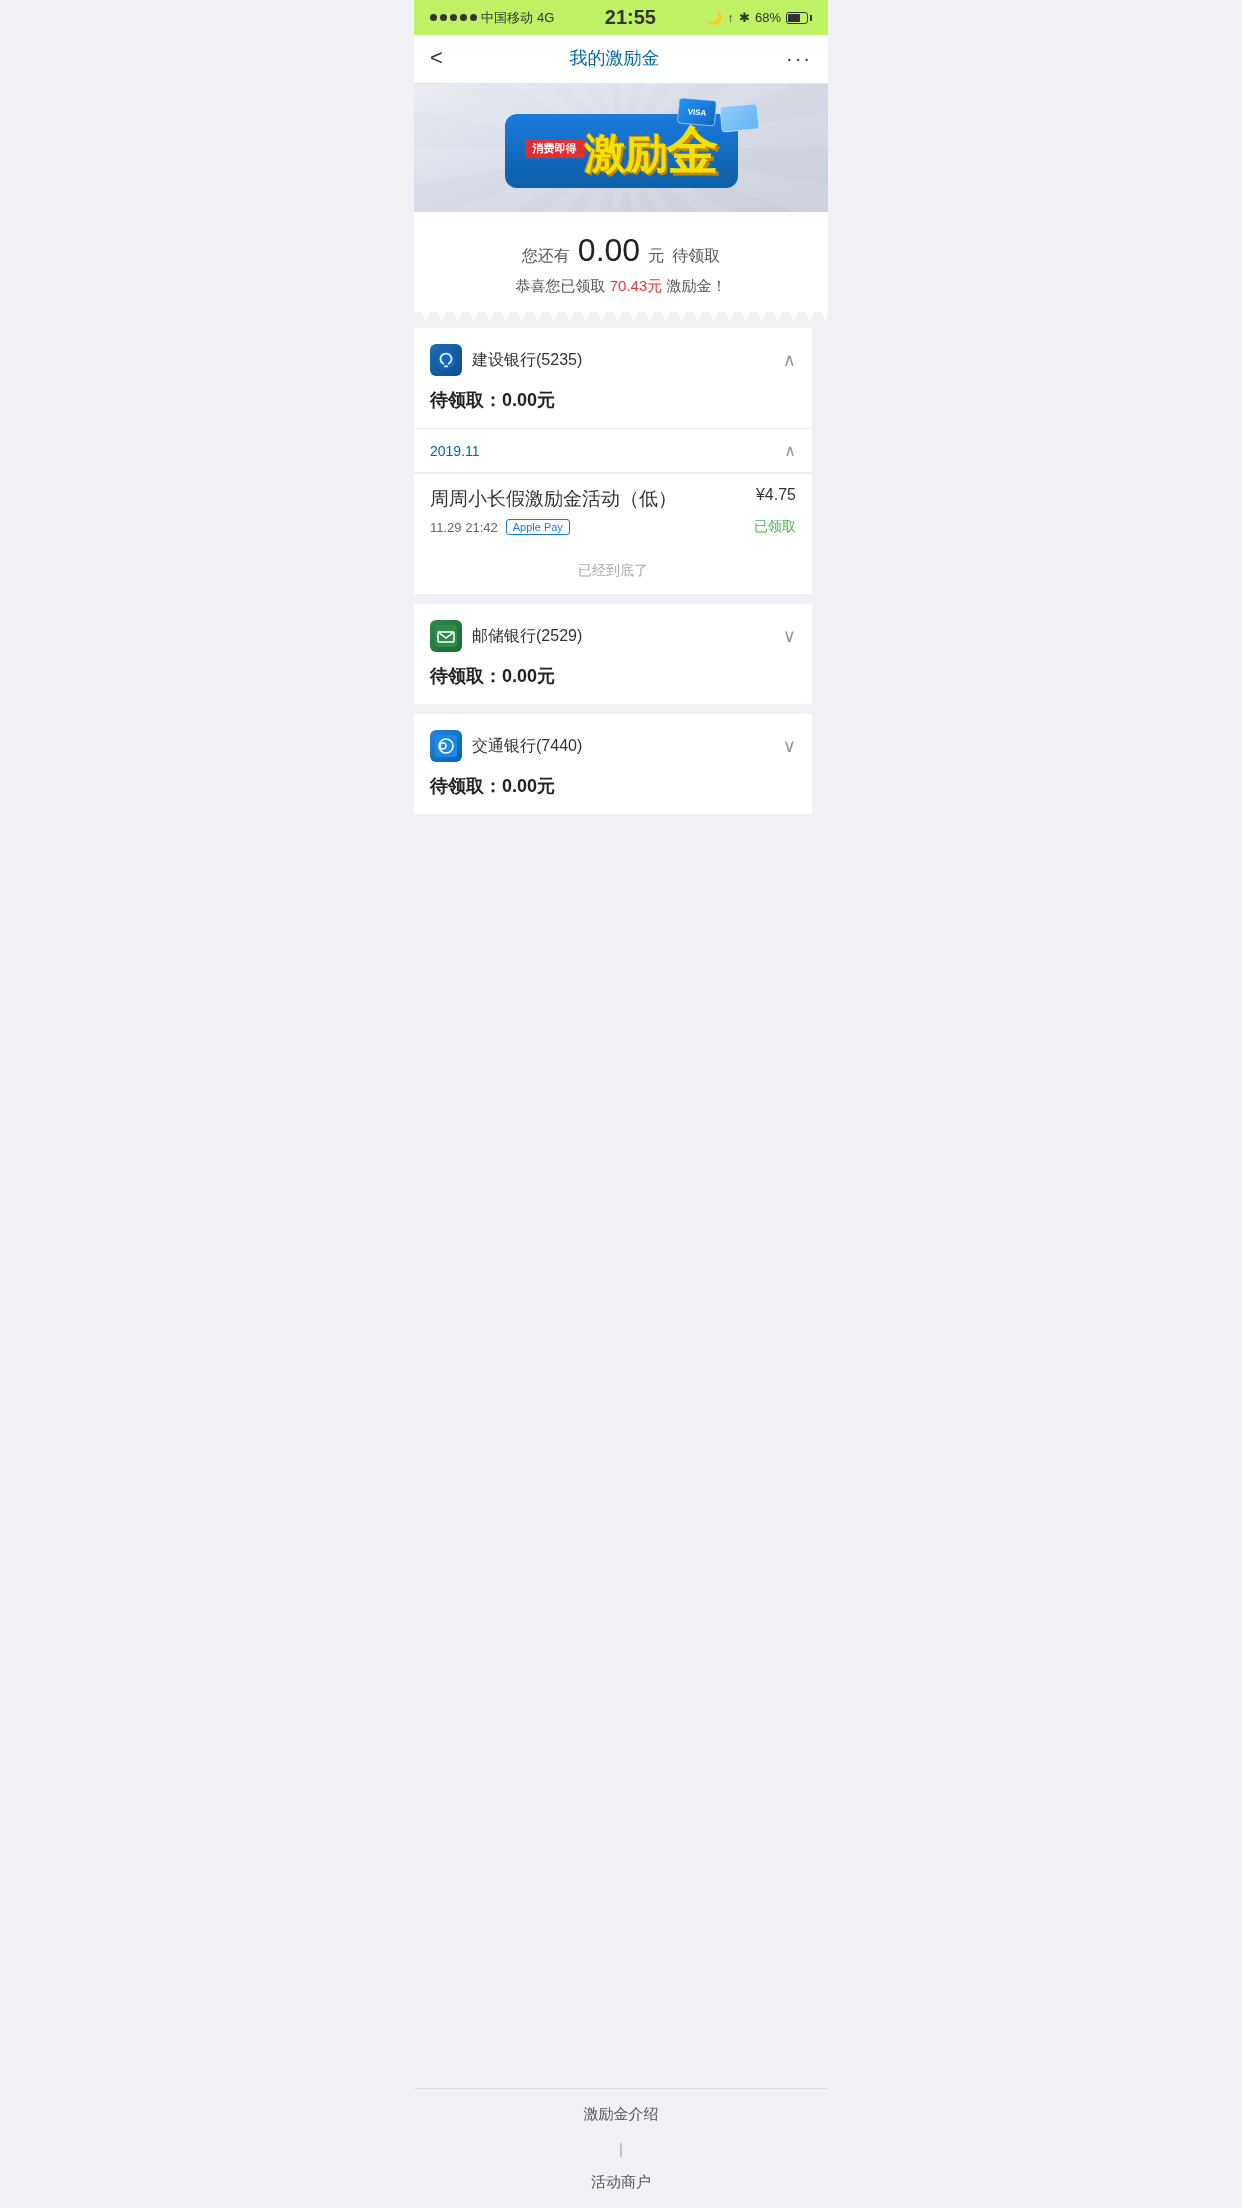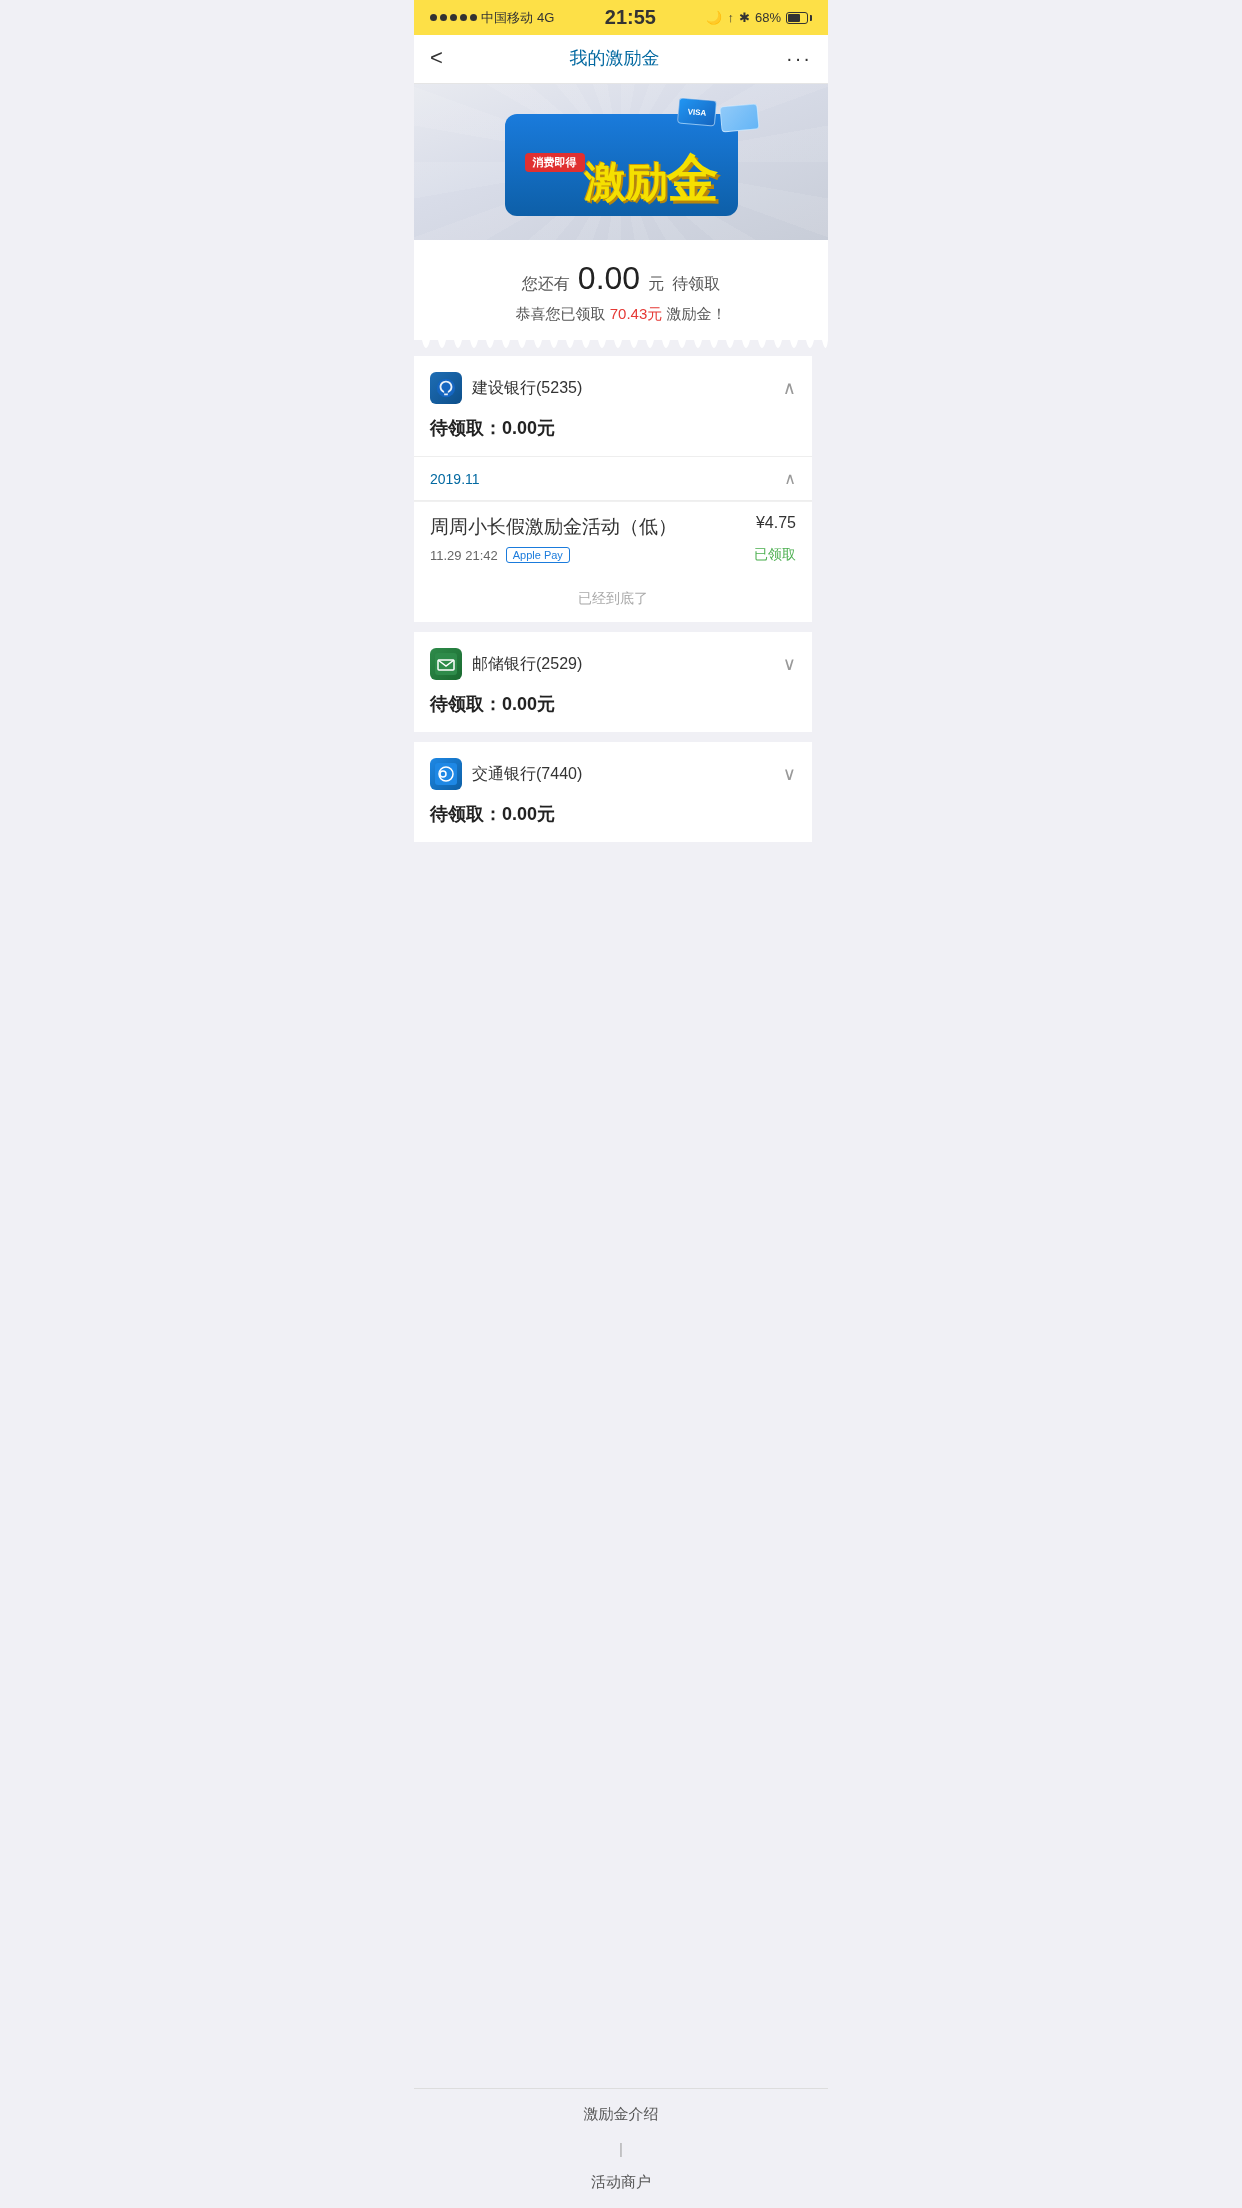--- a/index.html
+++ b/index.html
@@ -8,21 +8,21 @@
       font-family: -apple-system, "PingFang SC", "Hiragino Sans GB", sans-serif;
       background: #f0f0f5;
       width: 414px;
       margin: 0 auto;
       font-size: 16px;
       color: #333;
     }
 
     
     .status-bar {
-      background: #fde047;
+      background: #bef264;
       display: flex;
       justify-content: space-between;
       align-items: center;
       padding: 6px 16px;
       font-size: 13px;
       font-weight: 500;
     }
     .status-left { display: flex; align-items: center; gap: 4px; }
     .status-dots { display: flex; gap: 3px; }
     .status-dots span {
@@ -98,21 +98,20 @@
       margin-bottom: 4px;
       align-self: center;
     }
     .logo-main-text {
       font-size: 42px;
       font-weight: 900;
       color: #f5e000;
       text-shadow: 2px 2px 0 #b8860b, -1px -1px 0 #c9970c;
       letter-spacing: -1px;
       line-height: 1;
-      margin-top: 28px;
     }
 
     
     .amount-section {
       background: #fff;
       padding: 20px 0 16px;
       text-align: center;
     }
     .amount-row {
       display: flex;

